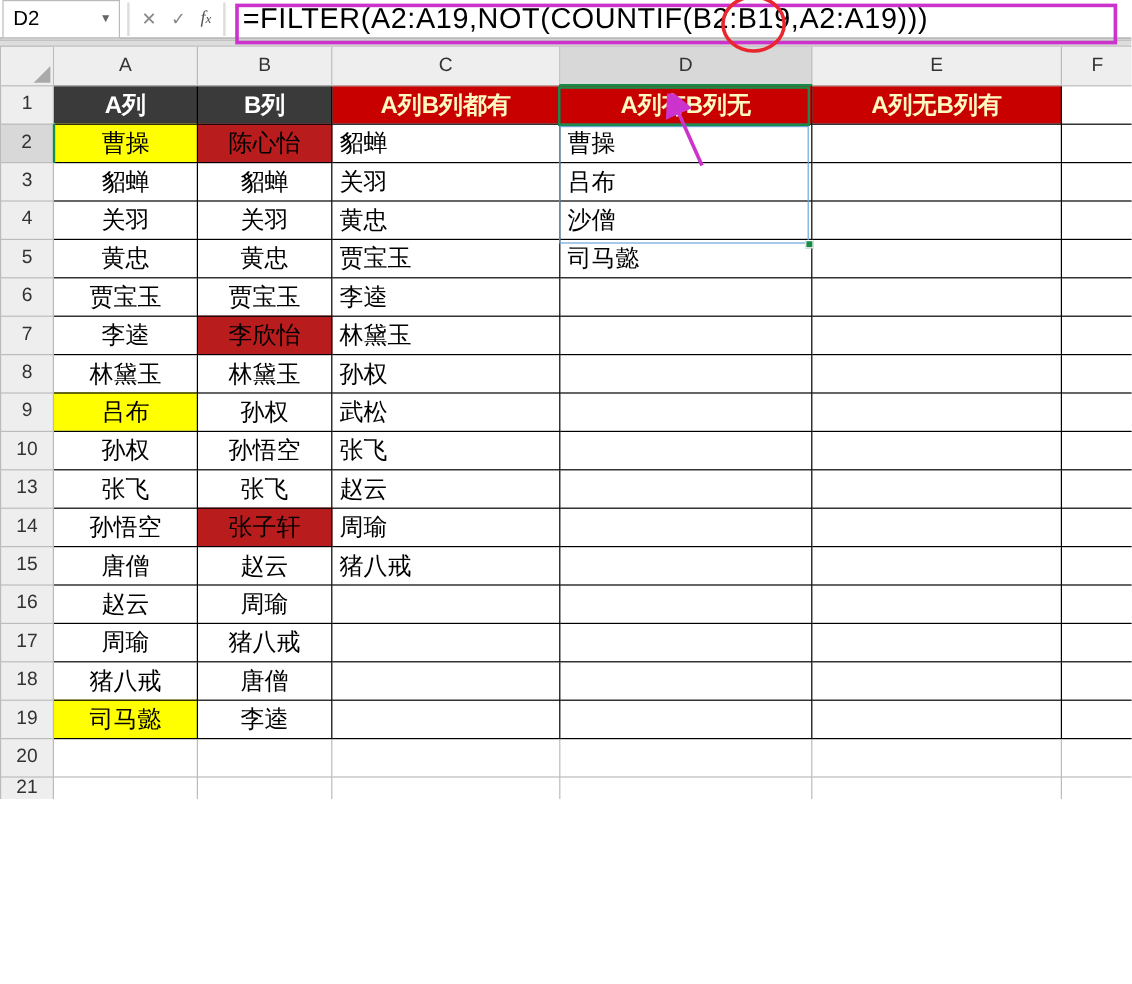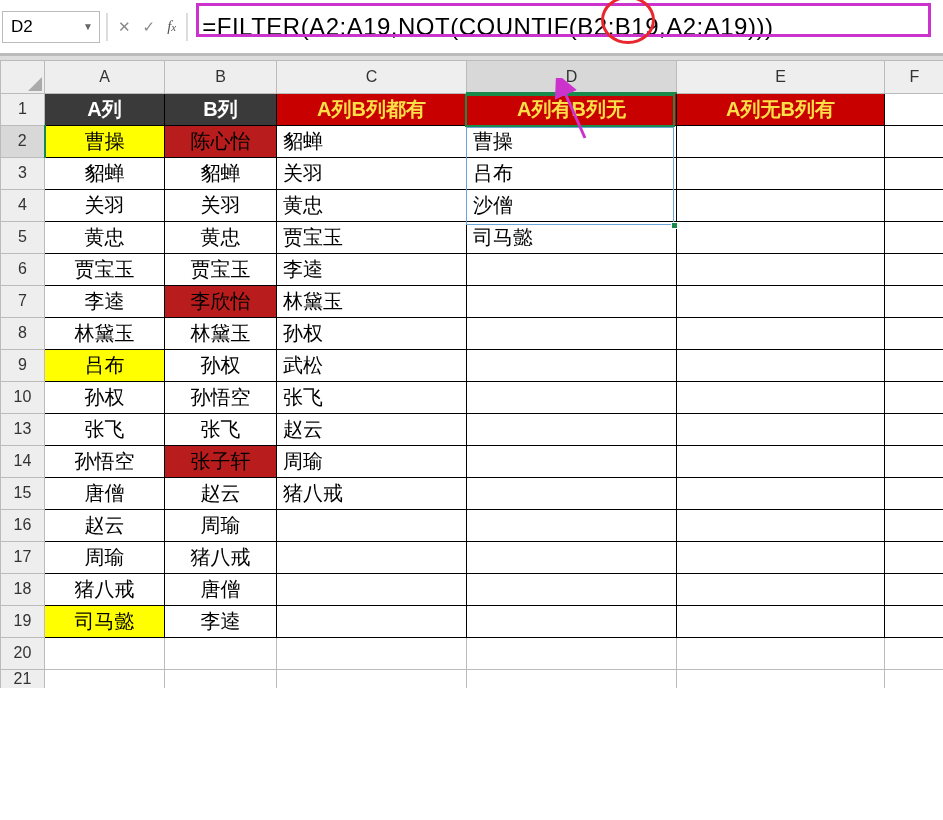--- a/index.html
+++ b/index.html
@@ -1,21 +1,21 @@
 <!DOCTYPE html>
 <html><head>
 <meta charset="utf-8">
 <style>
   * { box-sizing: border-box; margin: 0; padding: 0; }
   body { font-family: "Microsoft YaHei", Arial, sans-serif; background: #fff; width: 943px; }
   
   .formula-bar {
     display: flex;
     align-items: center;
-    height: 55px;
+    height: 33px;
     border-bottom: 2px solid #bbb;
     background: #fff;
     position: relative;
   }
   .name-box {
     width: 98px;
     height: 32px;
     margin: 4px 6px 4px 2px;
     border: 1px solid #bbb;
     display: flex;
@@ -146,21 +146,21 @@
   td.data {
     font-size: 20px;
     padding: 0 4px;
     text-align: center;
   }
   td.data.left { text-align: left; padding-left: 6px; }
   
   tr.datarow td.data { border-color: #000; }
   
   .hdr-dark { background: #3a3a3a; color: #fff; font-weight: bold; }
-  .hdr-red { background: #c90000; color: #fde047; font-weight: bold; margin-left: 30px; }
+  .hdr-red { background: #c90000; color: #fef9c3; font-weight: bold; margin-left: 30px; }
   .hl-yellow { background: #ffff00; }
   .hl-green { background: #b91c1c; }
   
   .sel-border {
     position: absolute;
     border: 2px solid #1a8a4a;
     pointer-events: none;
     z-index: 5;
   }
   .sel-handle {

